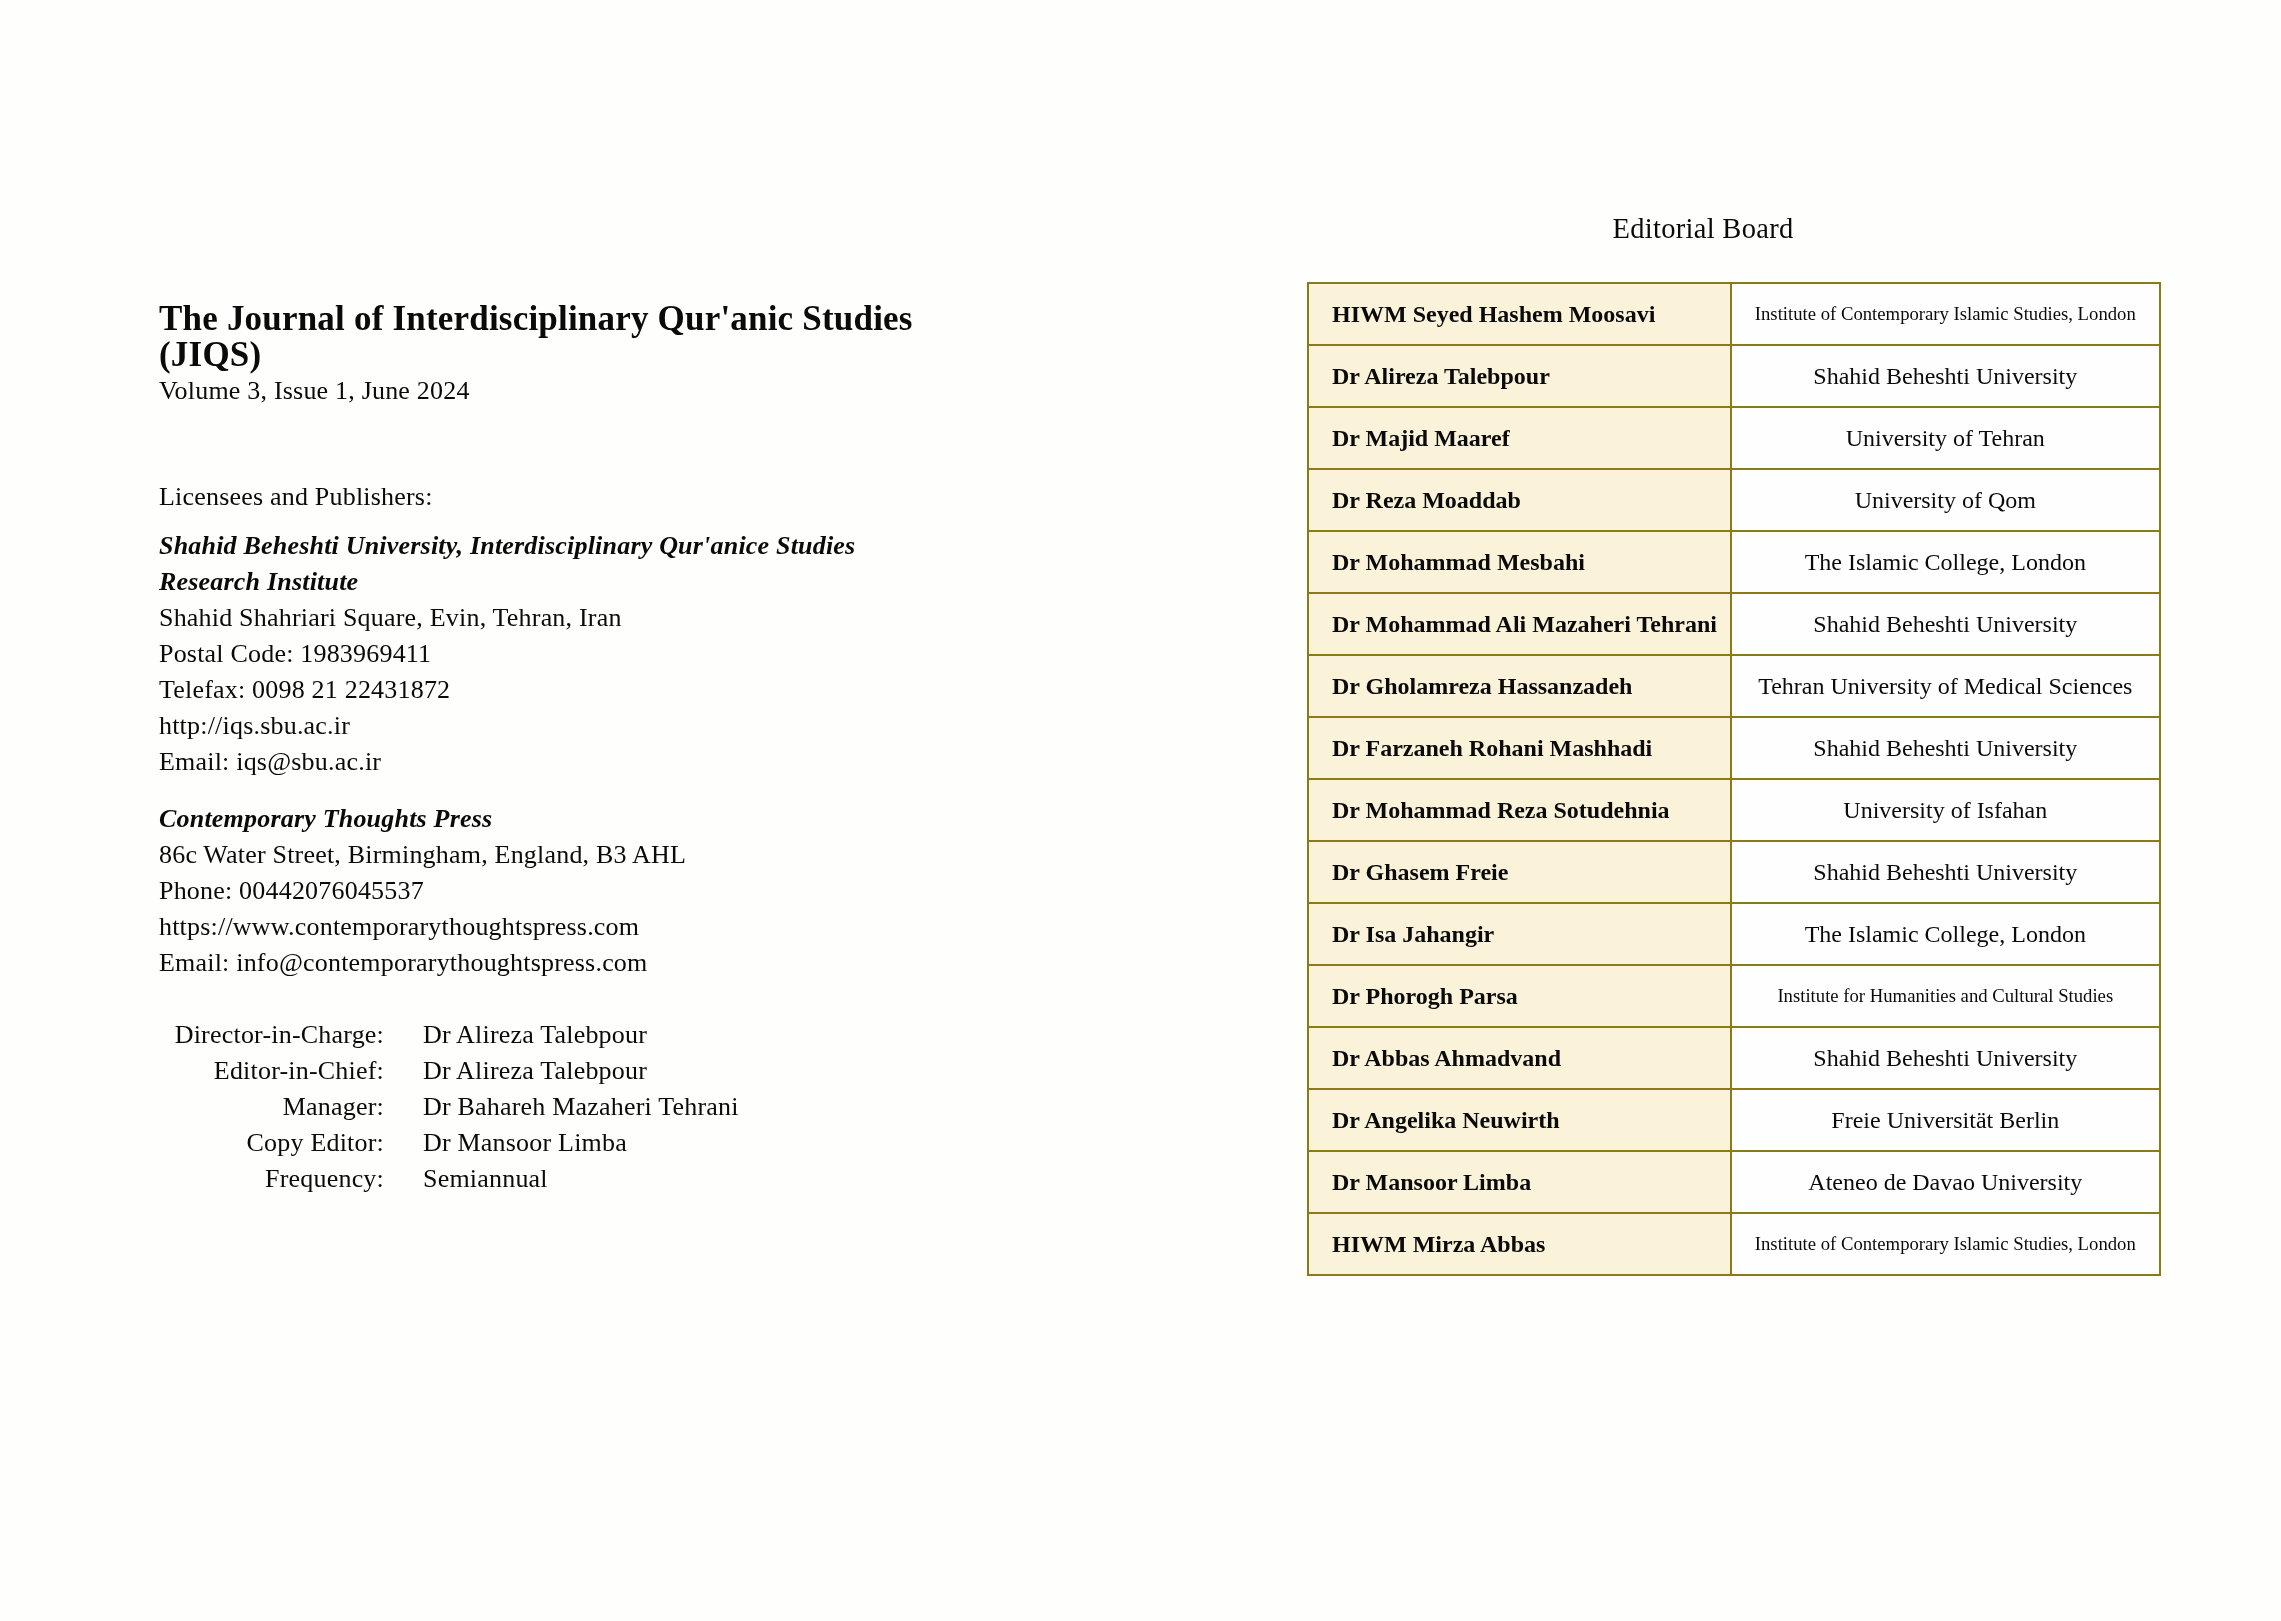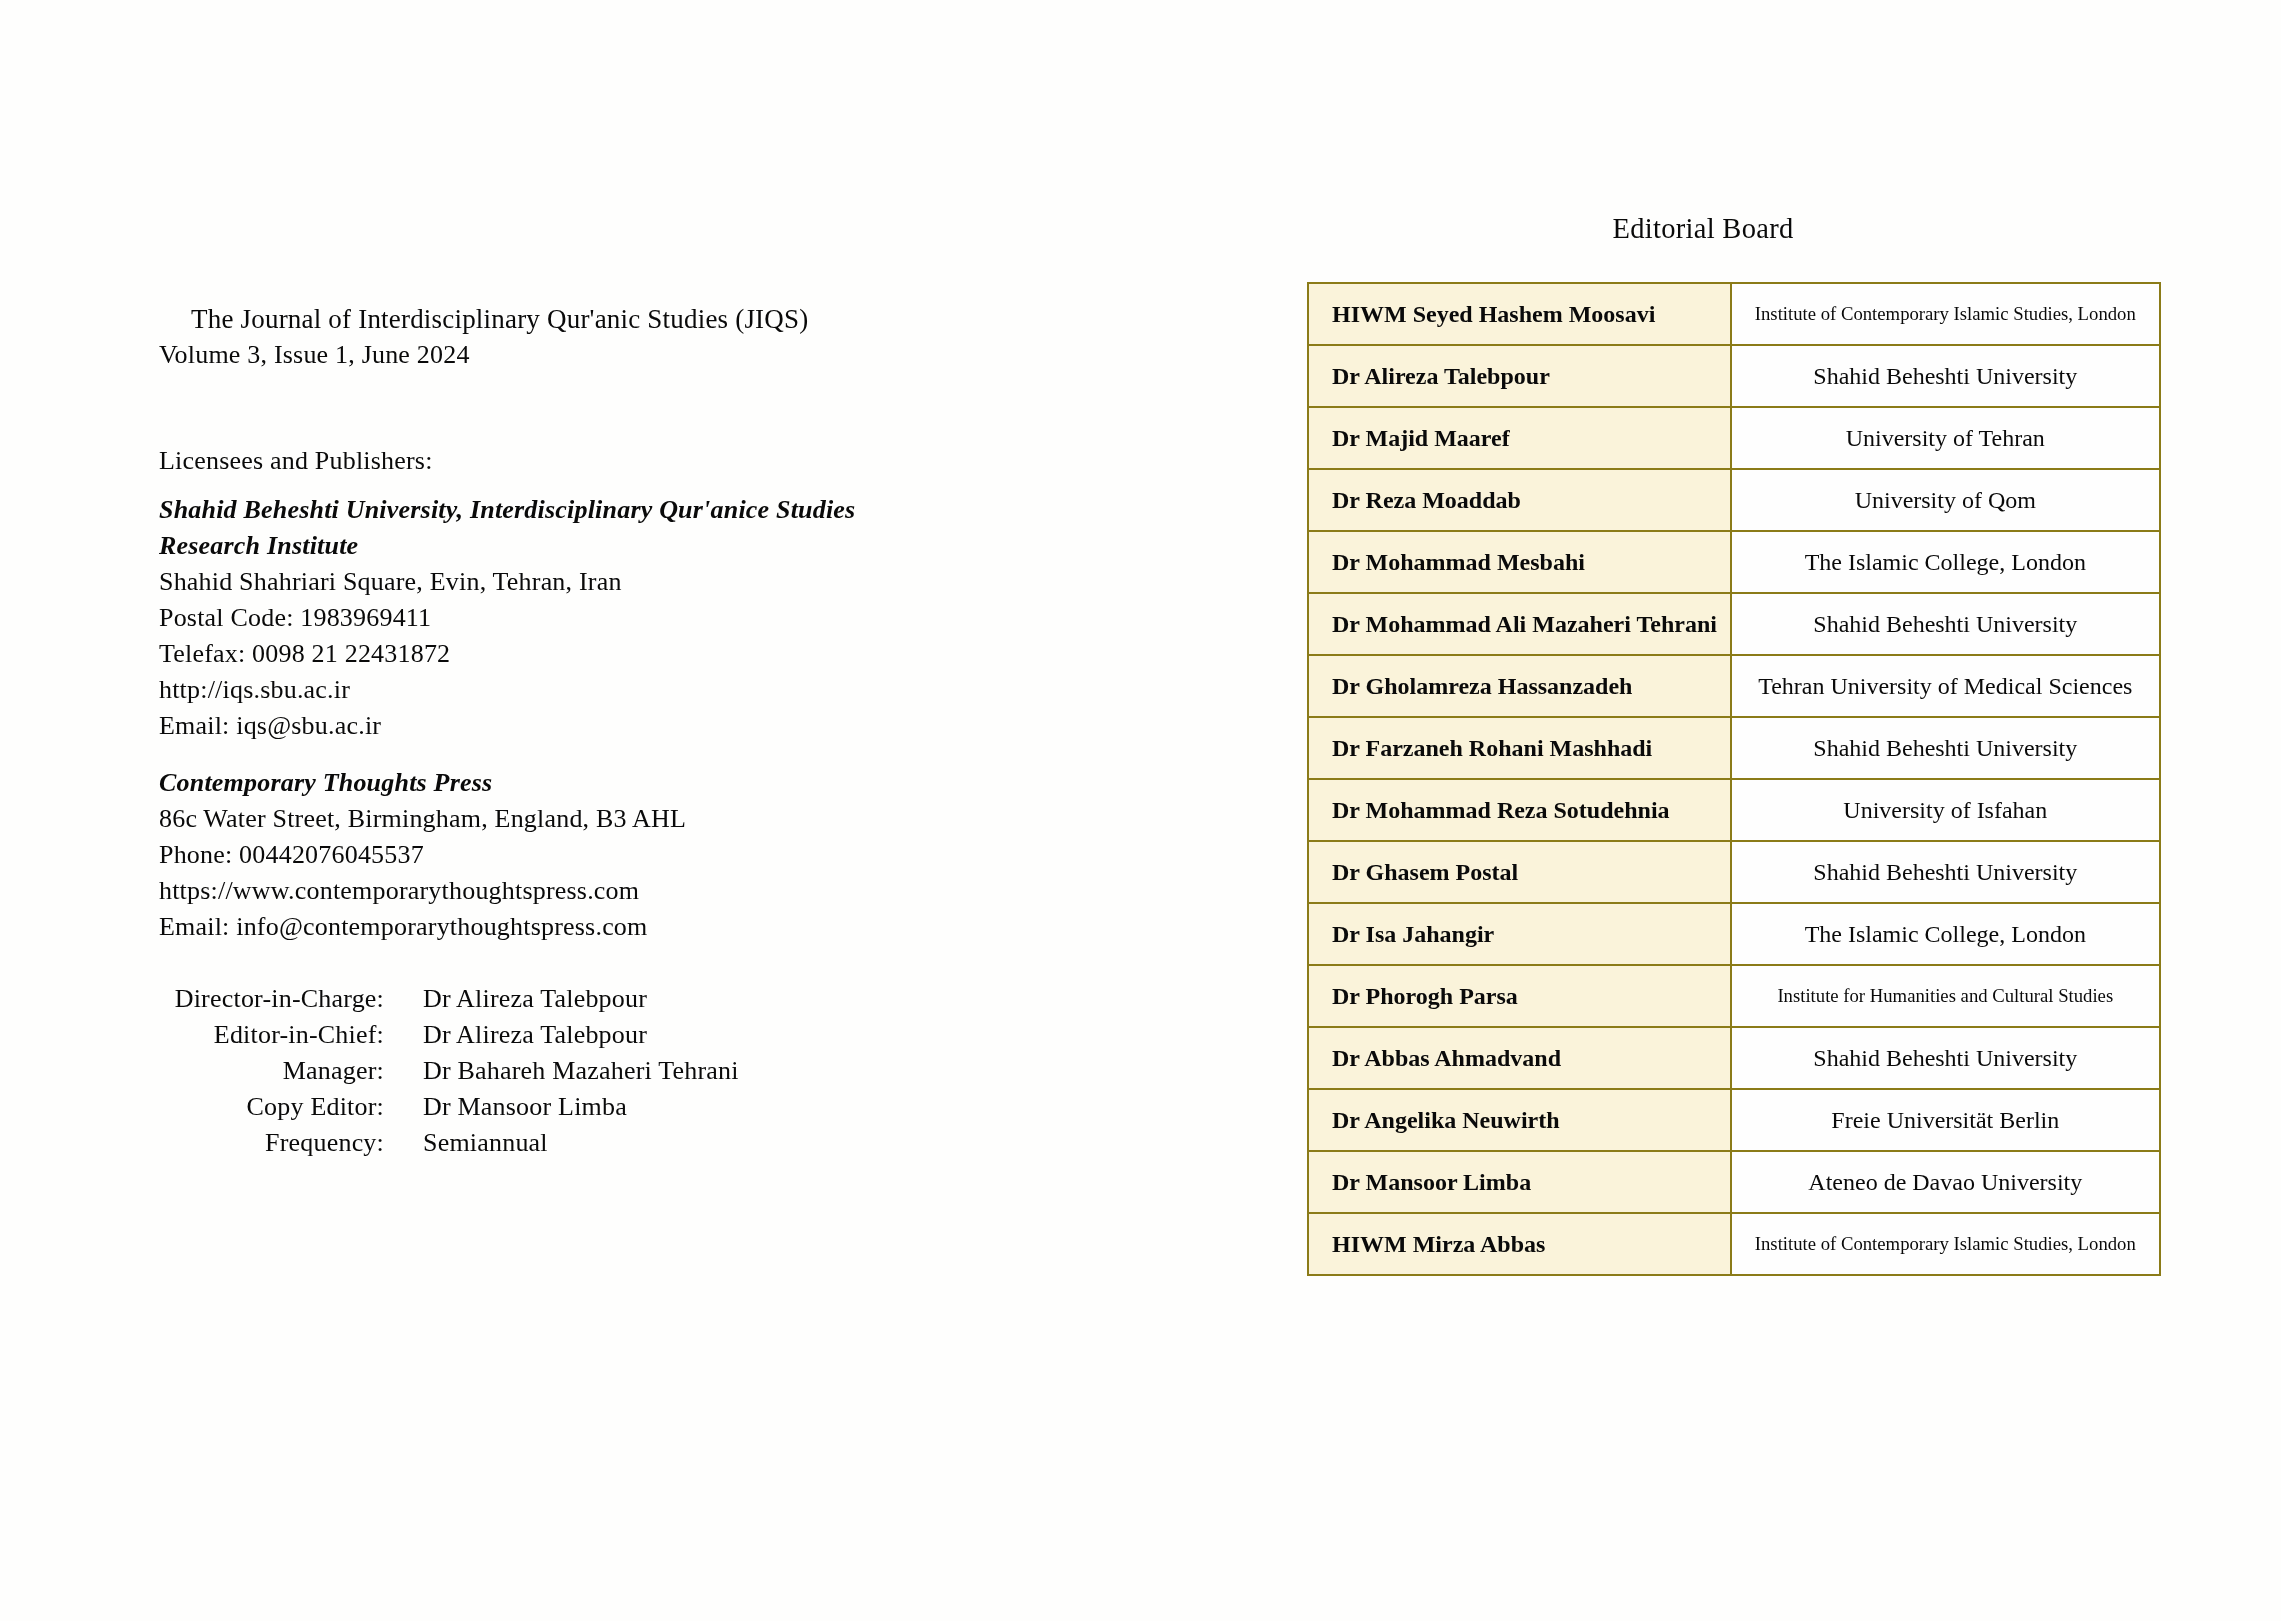--- a/index.html
+++ b/index.html
@@ -17,21 +17,21 @@
     position:relative;
     overflow:hidden;
   }
   .page{position:absolute;inset:0;}
 
   
   .left-block{
     position:absolute;left:159px;top:301px;width:802px;
     font-size:26px;line-height:36px;letter-spacing:0.2px;
   }
-  .journal-title{font-weight:normal;font-size:27px;line-height:36px;margin-left:32px;}
+  .journal-title{font-weight:bold;font-size:35px;line-height:36px;}
   .volume-line{font-size:26px;line-height:36px;}
   .licensees{margin-top:70px;}
   .pub{margin-top:12.5px;}
   .pub + .pub{margin-top:21.4px;}
   .pub-name-line{font-weight:bold;font-style:italic;line-height:36px;}
   .pub-line{line-height:36px;}
   .staff{margin-top:36px;}
   .staff-row{
     display:grid;grid-template-columns:225px 1fr;column-gap:39px;
     line-height:36px;
@@ -179,21 +179,21 @@
         </tr>
           <tr class="board-row">
           <td class="name">Dr Farzaneh Rohani Mashhadi</td>
           <td class="aff">Shahid Beheshti University</td>
         </tr>
           <tr class="board-row">
           <td class="name">Dr Mohammad Reza Sotudehnia</td>
           <td class="aff">University of Isfahan</td>
         </tr>
           <tr class="board-row">
-          <td class="name">Dr Ghasem Postal</td>
+          <td class="name">Dr Ghasem Freie</td>
           <td class="aff">Shahid Beheshti University</td>
         </tr>
           <tr class="board-row">
           <td class="name">Dr Isa Jahangir</td>
           <td class="aff">The Islamic College, London</td>
         </tr>
           <tr class="board-row">
           <td class="name">Dr Phorogh Parsa</td>
           <td class="aff small">Institute for Humanities and Cultural Studies</td>
         </tr>

